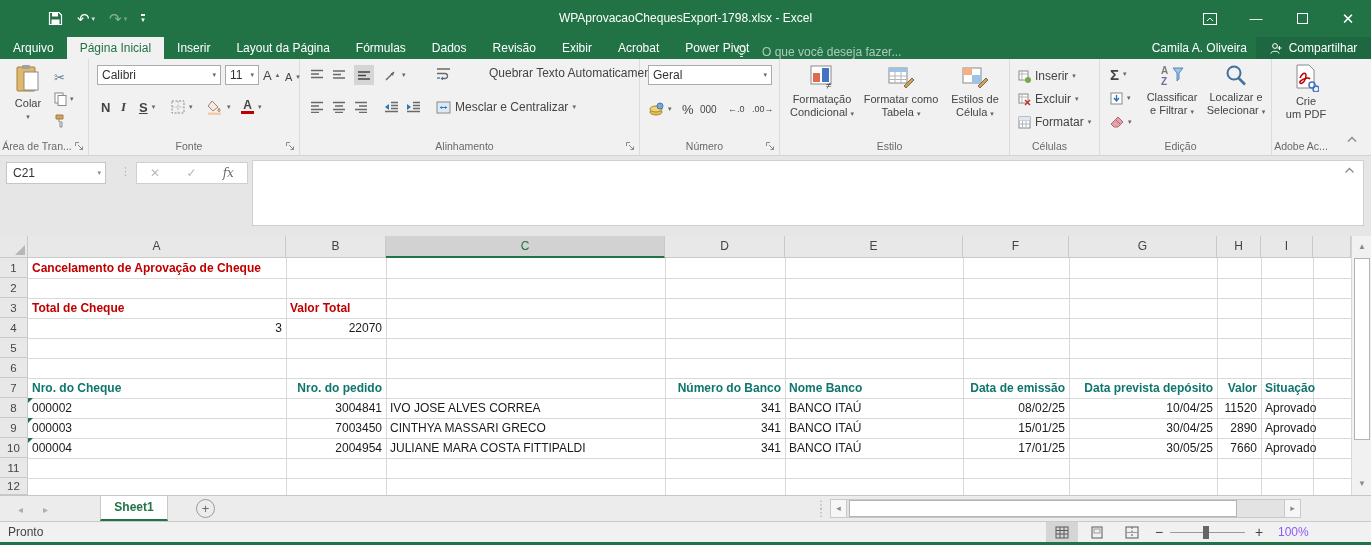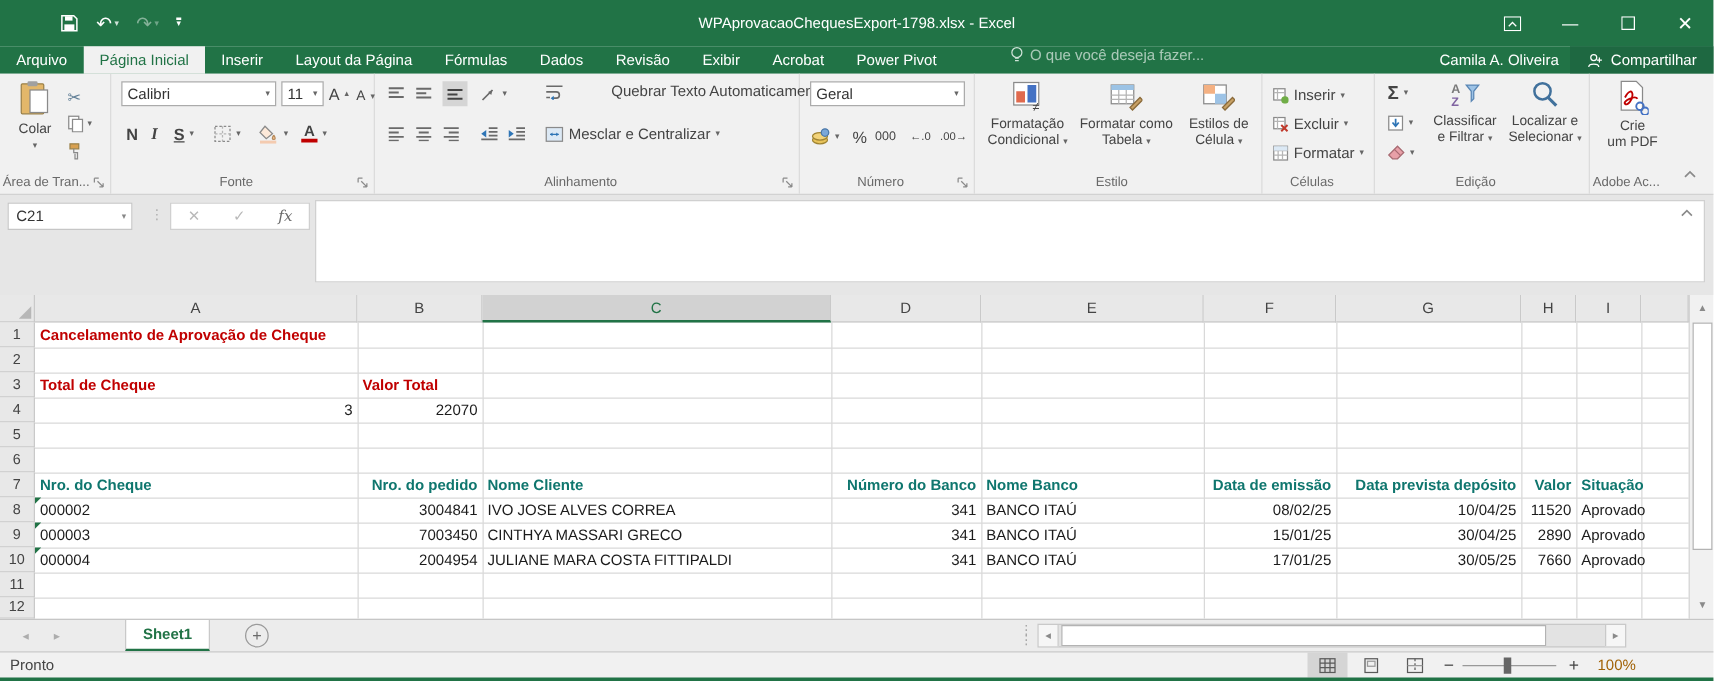--- a/index.html
+++ b/index.html
@@ -15,21 +15,21 @@
   .dim { opacity:.45; }
   .win-title { position:absolute; left:50%; top:0; transform:translateX(-50%); line-height:37px;
                font-size:12px; color:#fff; white-space:nowrap; }
   .win-controls { position:absolute; right:0; top:0; height:37px; display:flex; }
   .win-btn { width:46px; height:37px; display:flex; align-items:center; justify-content:center; color:#fff; font-size:13px; }
 
   
   .tabrow { position:absolute; left:0; top:37px; width:100%; height:22px; background:#217346; display:flex; }
   .rtab { padding:0 13px; line-height:22px; font-size:12px; color:#fff; white-space:nowrap; }
   .rtab.active { background:#f1f1f1; color:#217346; }
-  .tellme { position:absolute; left:808px; top:37px; height:22px; display:flex; align-items:flex-start; gap:5px;
+  .tellme { position:absolute; left:736px; top:37px; height:22px; display:flex; align-items:flex-end; gap:15px;
             color:rgba(255,255,255,.62); font-size:12px; }
   .account-name { position:absolute; right:124px; top:37px; line-height:22px; font-size:12px; color:#fff; }
   .share { position:absolute; right:0; top:37px; width:115px; height:22px; background:#1e6841; color:#fff;
            font-size:12px; display:flex; align-items:center; justify-content:center; gap:6px; }
 
   
   .ribbon { position:absolute; left:0; top:59px; width:100%; height:97px; background:#f1f1f1;
             border-bottom:1px solid #d2d2d2; font-size:12px; color:#444; }
   .rgroup { position:absolute; top:0; height:96px; border-right:1px solid #dcdcdc; }
   .grp-label { position:absolute; bottom:3px; left:0; right:10px; text-align:center; font-size:10.5px; color:#696969; white-space:nowrap; }
@@ -97,21 +97,21 @@
             font-size:9px; text-align:center; line-height:17px; }
   .hs-thumb { position:absolute; left:18px; top:0; width:388px; height:17px; background:#fff; border:1px solid #b3b3b3; }
 
   
   .statusbar { position:absolute; left:0; top:521px; width:100%; height:38px; background:#f1f1f1; border-top:1px solid #c9c9c9; }
   .status-text { position:absolute; left:8px; top:0; line-height:20px; font-size:12px; color:#444; }
   .viewbtn { position:absolute; top:0; width:32px; height:20px; display:flex; align-items:center; justify-content:center; }
   .zoom-minus, .zoom-plus { position:absolute; top:0; line-height:20px; font-size:14px; color:#444; }
   .zoom-track { position:absolute; top:10px; width:75px; height:1px; background:#999; }
   .zoom-thumb { position:absolute; top:4px; width:6px; height:13px; background:#666; }
-  .zoom-pct { position:absolute; top:0; line-height:20px; font-size:12px; color:#a16207; }
+  .zoom-pct { position:absolute; top:0; line-height:20px; font-size:12px; color:#8b5cf6; }
   .greenline { position:absolute; left:0; top:542px; width:100%; height:3px; background:#217346; }
 
   svg { display:block; }
 </style>
 </head>
 <body>
 
 <div class="app">
 
   <div class="titlebar">
@@ -607,21 +607,20 @@
       <div class="rowhdr" style="top: 222px; height: 20px; line-height: 20px;">11</div>
       <div class="hline" style="left: 28px; top: 242px; width: 1323px;"></div>
       <div class="rowhdr" style="top: 242px; height: 17px; line-height: 17px;">12</div>
       <div class="cell t-red" style="left: 32px; top: 62px; width: 250px;">Total de Cheque</div>
       <div class="cell t-red" style="left: 32px; top: 22px; width: 250px;">Cancelamento de Aprovação de Cheque</div>
       <div class="cell t-red" style="left: 290px; top: 62px; width: 92px;">Valor Total</div>
       <div class="cell t-num" style="left: 32px; top: 82px; width: 250px;">3</div>
       <div class="cell t-num" style="left: 290px; top: 82px; width: 92px;">22070</div>
       <div class="cell t-hdr" style="left: 32px; top: 142px; width: 250px;">Nro. do Cheque</div>
       <div class="cell t-hdr t-num" style="left: 290px; top: 142px; width: 92px;">Nro. do pedido</div>
-      <div class="cell t-hdr" style="left: 390px; top: 142px; width: 271px;">Nome Cliente</div>
       <div class="cell t-hdr t-num" style="left: 669px; top: 142px; width: 112px;">Número do Banco</div>
       <div class="cell t-hdr" style="left: 789px; top: 142px; width: 170px;">Nome Banco</div>
       <div class="cell t-hdr t-num" style="left: 967px; top: 142px; width: 98px;">Data de emissão</div>
       <div class="cell t-hdr t-num" style="left: 1073px; top: 142px; width: 140px;">Data prevista depósito</div>
       <div class="cell t-hdr t-num" style="left: 1221px; top: 142px; width: 36px;">Valor</div>
       <div class="cell t-hdr" style="left: 1265px; top: 142px; width: 44px;">Situação</div>
       <div class="cell" style="left: 32px; top: 162px; width: 250px;">000002</div>
       <div class="flag" style="left: 28px; top: 162px;"></div>
       <div class="cell t-num" style="left: 290px; top: 162px; width: 92px;">3004841</div>
       <div class="cell" style="left: 390px; top: 162px; width: 271px;">IVO JOSE ALVES CORREA</div>

